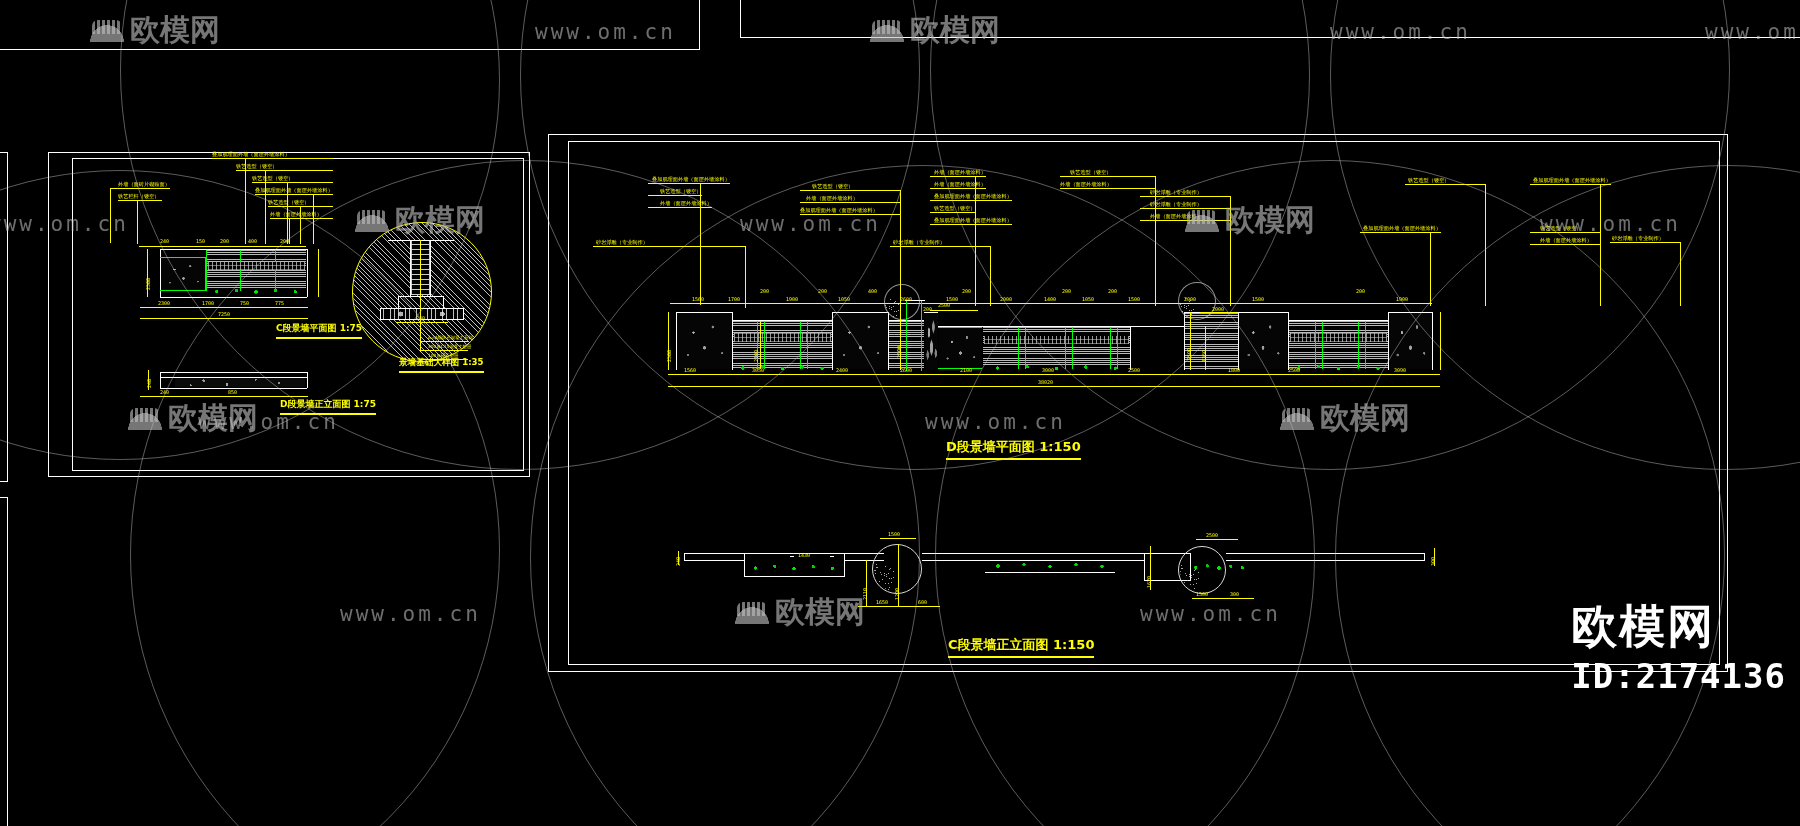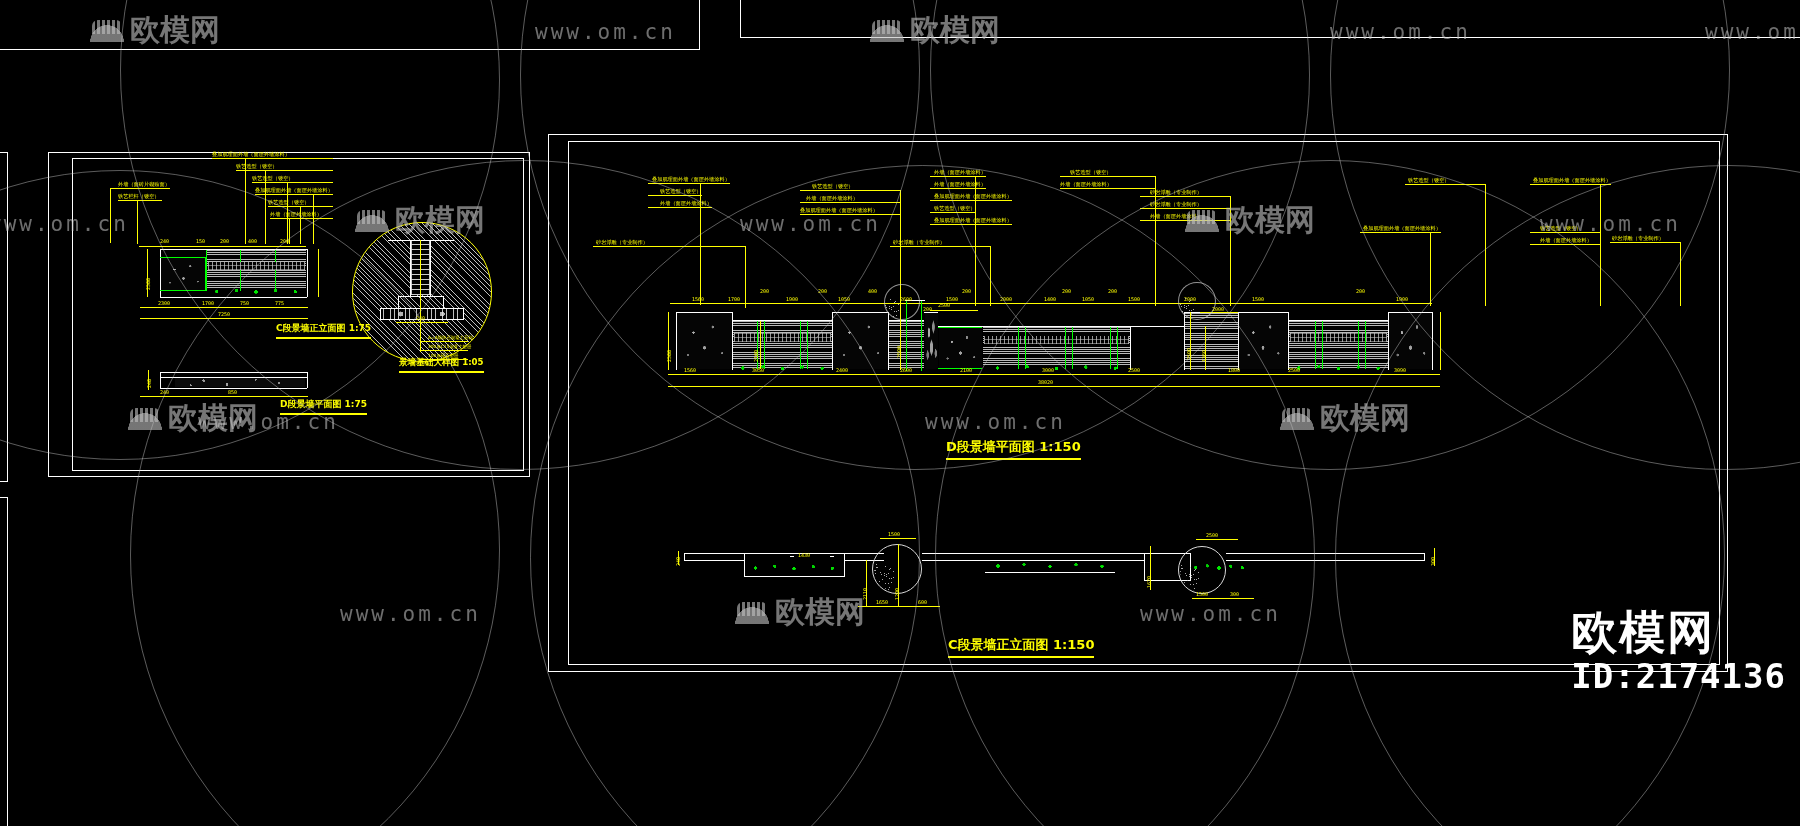--- a/index.html
+++ b/index.html
@@ -53,21 +53,21 @@
   }
 
   
   .brand-block { position:absolute; right: 14px; bottom: 130px; z-index: 60; text-align:left; }
   .brand-title {
     color: #ffffff; font-size: 46px; font-weight: 800; letter-spacing: 2px;
     line-height: 1.05; white-space:nowrap;
   }
   .brand-id {
     color: #ffffff; font-size: 34px; font-weight: 700; letter-spacing: 1px;
-    white-space:nowrap;
+    margin-top: 6px; white-space:nowrap;
     font-family: "DejaVu Sans Mono","Liberation Mono", monospace;
   }
 
   
   .frame { position:absolute; border:1px solid #ffffff; }
   .frame-inner { position:absolute; border:1px solid #ffffff; }
 
   
   .cad-txt {
     position:absolute;
@@ -266,35 +266,35 @@
   <div class="ln" style="left:318px; top:249px; width:1px; height:48px;"></div>
 
   <div class="ln" style="left:140px; top:307px; width:168px; height:1px;"></div>
   <div class="dim" style="left:158px; top:300px;">2300</div>
   <div class="dim" style="left:202px; top:300px;">1700</div>
   <div class="dim" style="left:240px; top:300px;">750</div>
   <div class="dim" style="left:275px; top:300px;">775</div>
   <div class="ln" style="left:140px; top:318px; width:168px; height:1px;"></div>
   <div class="dim" style="left:218px; top:311px;">7250</div>
 
-  <div class="title-cad" style="left:276px; top:322px; font-size:9px;">C段景墙正立面图  1:75</div>
+  <div class="title-cad" style="left:276px; top:322px; font-size:9px;">C段景墙平面图  1:75</div>
 
   <div class="ln-w" style="left:160px; top:372px; width:147px; height:1px;"></div>
   <div class="ln-w" style="left:160px; top:372px; width:1px; height:16px;"></div>
   <div class="ln-w" style="left:307px; top:372px; width:1px; height:16px;"></div>
   <div class="ln-w" style="left:160px; top:388px; width:147px; height:1px;"></div>
   <div class="ln-w" style="left:160px; top:377px; width:147px; height:1px;"></div>
   <div class="panel-stone" style="left:175px; top:378px; width:130px; height:9px;"></div>
   <div class="ln" style="left:148px; top:370px; width:1px; height:20px;"></div>
   <div class="dim v" style="left:146px; top:388px;">240</div>
   <div class="ln" style="left:140px; top:396px; width:168px; height:1px;"></div>
   <div class="dim" style="left:160px; top:389px;">240</div>
   <div class="dim" style="left:228px; top:389px;">850</div>
 
-  <div class="title-cad" style="left:280px; top:398px; font-size:9px;">D段景墙平面图  1:75</div>
+  <div class="title-cad" style="left:280px; top:398px; font-size:9px;">D段景墙正立面图  1:75</div>
 
   <div class="circ" style="left:352px; top:222px; width:140px; height:140px;"></div>
   <div class="hatch45" style="left:353px; top:223px; width:138px; height:138px; border-radius:50%;"></div>
 
   <div class="brick" style="left:411px; top:240px; width:19px; height:55px;"></div>
   <div class="ln-w" style="left:388px; top:240px; width:66px; height:1px;"></div>
   <div class="ln-w" style="left:410px; top:240px; width:1px; height:56px;"></div>
   <div class="ln-w" style="left:430px; top:240px; width:1px; height:56px;"></div>
 
   <div class="ln-w" style="left:398px; top:296px; width:45px; height:1px;"></div>
@@ -310,21 +310,21 @@
   <div class="dim" style="left:416px; top:315px;">240</div>
   <div class="ln" style="left:420px; top:240px; width:1px; height:112px;"></div>
 
   <div class="ln" style="left:420px; top:341px; width:48px; height:1px;"></div>
   <div class="ln" style="left:420px; top:350px; width:48px; height:1px;"></div>
   <div class="ln" style="left:420px; top:359px; width:48px; height:1px;"></div>
   <div class="cad-txt" style="left:428px; top:336px; font-size:4.4px;">A=A级块石混凝土基础</div>
   <div class="cad-txt" style="left:428px; top:345px; font-size:4.4px;">300厚C15混凝土垫层</div>
   <div class="cad-txt" style="left:428px; top:354px; font-size:4.4px;">100厚碎石垫层</div>
 
-  <div class="title-cad" style="left:399px; top:357px; font-size:8.6px;">景墙基础大样图 1:05</div>
+  <div class="title-cad" style="left:399px; top:357px; font-size:8.6px;">景墙基础大样图 1:35</div>
 
   <div class="ln" style="left:700px; top:183px; width:1px; height:122px;"></div>
   <div class="ln" style="left:648px; top:183px; width:52px; height:1px;"></div>
   <div class="ln" style="left:648px; top:195px; width:52px; height:1px;"></div>
   <div class="ln" style="left:648px; top:207px; width:52px; height:1px;"></div>
   <div class="cad-txt u" style="left:652px; top:177px;">叠加肌理面外墙（面层外墙涂料）</div>
   <div class="cad-txt u" style="left:660px; top:189px;">铁艺造型（镂空）</div>
   <div class="cad-txt u" style="left:660px; top:201px;">外墙（面层外墙涂料）</div>
 
   <div class="ln" style="left:745px; top:246px; width:1px; height:62px;"></div>

